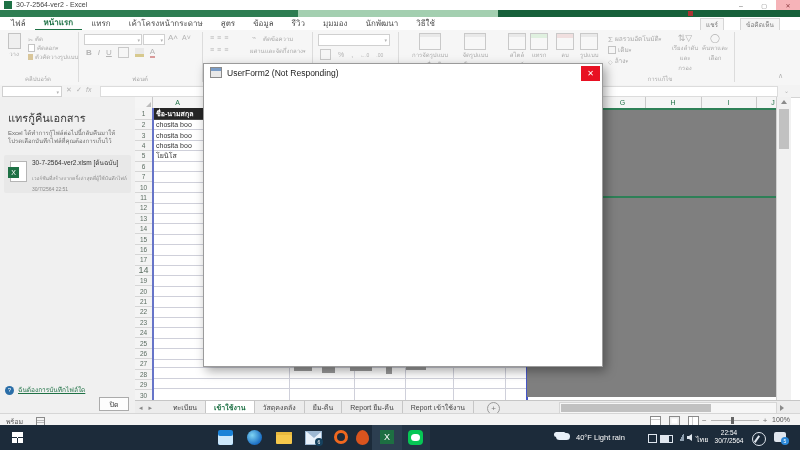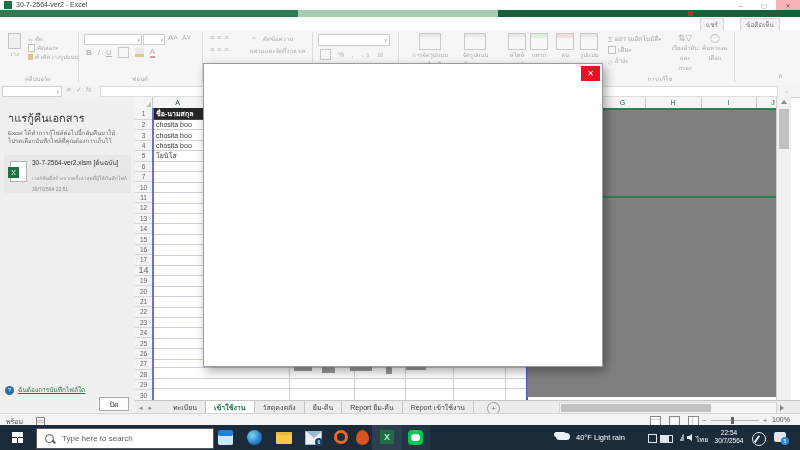--- a/index.html
+++ b/index.html
@@ -39,20 +39,32 @@
     <div class="abs flex" style="left:776px;top:0;width:24px;height:10px;justify-content:center;font-size:6px;color:#8b3a40;background:#f6b3b8;">✕</div>
   </div>
 
   <div class="abs" style="left:0;top:10px;width:800px;height:7px;background:#17603a;">
     <div class="abs" style="left:0;top:0;width:298px;height:7px;background:#2e7d52;"></div>
     <div class="abs" style="left:298px;top:0;width:200px;height:7px;background:#a3cfb0;"></div>
     <div class="abs" style="left:688px;top:1px;width:5px;height:5px;background:#a33;"></div>
   </div>
 
   <div class="abs" style="left:0;top:17px;width:800px;height:13px;background:#fff;border-bottom:1px solid #e4e4e4;">
+    <div id="ribbon-tabs" class="abs flex" style="left:2px;top:0;height:13px;">
+        <div class="tab">ไฟล์</div>
+        <div class="tab active">หน้าแรก</div>
+        <div class="tab">แทรก</div>
+        <div class="tab">เค้าโครงหน้ากระดาษ</div>
+        <div class="tab">สูตร</div>
+        <div class="tab">ข้อมูล</div>
+        <div class="tab">รีวิว</div>
+        <div class="tab">มุมมอง</div>
+        <div class="tab">นักพัฒนา</div>
+        <div class="tab">วิธีใช้</div>
+      </div>
     <div class="abs flex" style="left:700px;top:1px;height:11px;padding:0 5px;border:1px solid #d6d6d6;background:#f5f5f5;font-size:6.5px;color:#777;">แชร์</div>
     <div class="abs flex" style="left:740px;top:1px;height:11px;padding:0 5px;border:1px solid #d6d6d6;background:#f5f5f5;font-size:6.5px;color:#777;">ข้อคิดเห็น</div>
   </div>
 
   <div class="abs" style="left:0;top:30px;width:800px;height:55px;background:#f6f6f6;border-bottom:1px solid #d8d8d8;">
 
     <div class="abs" style="left:4px;top:3px;width:20px;height:28px;">
       <div style="width:11px;height:14px;margin:0 auto;border:1px solid #c3c3c3;background:#efefef;"></div>
       <div class="ribbon-lbl">วาง</div>
     </div>
@@ -179,21 +191,21 @@
         <span class="caret abs" style="right:2px;top:2px;">▾</span>
       </div>
     <div class="abs ic" style="left:66px;top:1px;font-size:7px;">✕</div>
     <div class="abs ic" style="left:76px;top:1px;font-size:7px;">✓</div>
     <div class="abs ic" style="left:86px;top:1px;font-size:7px;font-style:italic;">fx</div>
     <div class="abs" style="left:100px;top:1px;width:676px;height:9px;background:#fff;border:1px solid #dcdcdc;"></div>
     <div class="abs ic" style="left:784px;top:2px;font-size:6px;">⌄</div>
   </div>
 
   <div class="abs" style="left:0;top:97px;width:135px;height:316px;background:#f0f0f0;border-right:1px solid #c8c8c8;">
-    <div class="abs" style="left:8px;top:12px;font-size:11px;color:#3b3b3b;">าแรกู้คืนเอกสาร</div>
+    <div class="abs" style="left:8px;top:12px;font-size:11px;color:#3b3b3b;">แทรกู้คืนเอกสาร</div>
     <div class="abs" style="left:8px;top:32px;width:120px;font-size:6px;line-height:8px;color:#6a6a6a;">Excel ได้ทำการกู้ไฟล์ต่อไปนี้กลับคืนมาให้ โปรดเลือกบันทึกไฟล์ที่คุณต้องการเก็บไว้</div>
     <div class="abs" style="left:4px;top:58px;width:127px;height:38px;background:#e8e8e8;border-radius:2px;">
       <div class="abs" style="left:6px;top:6px;width:15px;height:19px;background:#fff;border:1px solid #b5b5b5;">
         <div class="abs" style="left:-3px;top:5px;width:11px;height:11px;background:#1e7145;color:#fff;font-size:7px;text-align:center;line-height:11px;">X</div>
       </div>
       <div class="abs" style="left:28px;top:4px;width:96px;font-size:6.5px;color:#333;line-height:8px;">30-7-2564-ver2.xlsm [ต้นฉบับ]</div>
       <div class="abs" style="left:28px;top:20px;width:98px;font-size:5px;color:#8a8a8a;line-height:6px;">เวอร์ชันที่สร้างจากครั้งล่าสุดที่ผู้ใช้บันทึกไฟล์</div>
       <div class="abs" style="left:28px;top:31px;font-size:5px;color:#8a8a8a;">30/7/2564 22:51</div>
     </div>
     <div class="abs flex" style="left:5px;top:288px;">
@@ -316,32 +328,30 @@
       <span style="font-size:8px;color:#777;">−</span>
       <span style="width:48px;height:1px;background:#b5b5b5;margin:0 4px;position:relative;">
         <span style="position:absolute;left:20px;top:-3px;width:3px;height:7px;background:#666;"></span>
       </span>
       <span style="font-size:8px;color:#777;">+</span>
     </div>
     <div class="abs" style="left:772px;top:2px;font-size:7px;color:#555;">100%</div>
   </div>
 
   <div class="abs" style="left:203px;top:63px;width:398px;height:302px;background:#fff;border:1px solid #9b9b9b;box-shadow:3px 4px 10px rgba(0,0,0,0.35);">
+    <div class="abs flex" style="left:0;top:0;width:398px;height:17px;background:#fff;">
+      <span style="margin-left:6px;width:10px;height:9px;border:1px solid #8a8a8a;background:linear-gradient(#7a9cc6 0 3px,#e8e8e8 3px);display:inline-block;"></span>
+      <span style="margin-left:5px;font-size:8.5px;color:#1a1a1a;">UserForm2 (Not Responding)</span>
+    </div>
     <div class="abs flex" style="left:377px;top:2px;width:19px;height:15px;background:#e81123;color:#fff;font-size:8px;justify-content:center;">✕</div>
     <div class="abs" style="left:0;top:17px;width:398px;height:285px;background:#fff;"></div>
   </div>
 
   <div class="abs" style="left:0;top:425px;width:800px;height:25px;background:#1c2b3a;">
     <div class="abs" style="left:12px;top:7px;width:11px;height:11px;background:conic-gradient(#fff 0 25%,#1c2b3a 25% 27%,#fff 27% 50%,#1c2b3a 50% 52%,#fff 52% 75%,#1c2b3a 75% 77%,#fff 77%);"></div>
-    <div class="abs flex" style="left:36px;top:3px;width:176px;height:19px;background:#fff;border:1px solid #5a5a5a;">
-      <span style="margin-left:8px;width:7px;height:7px;border:1.5px solid #555;border-radius:50%;position:relative;">
-        <span style="position:absolute;left:6px;top:6px;width:4px;height:1.5px;background:#555;transform:rotate(45deg);"></span>
-      </span>
-      <span style="margin-left:8px;font-size:8px;color:#606060;">Type here to search</span>
-    </div>
 
     <div class="abs" style="left:218px;top:5px;width:15px;height:15px;background:#1b83d8;border-radius:2px;box-shadow:inset 0 -9px 0 #cde8fb;"></div>
     <div class="abs" style="left:247px;top:5px;width:15px;height:15px;border-radius:50%;background:radial-gradient(circle at 35% 35%,#7fd4f2,#1b6fc4 70%);"></div>
     <div class="abs" style="left:276px;top:7px;width:16px;height:12px;background:#f5c84c;border-radius:1px;box-shadow:inset 0 3px 0 #e8b93e;"></div>
     <div class="abs" style="left:305px;top:6px;width:15px;height:12px;background:#e9f2fb;border:1px solid #9db8d2;">
       <div style="width:0;height:0;border-left:7px solid transparent;border-right:7px solid transparent;border-top:6px solid #9db8d2;margin:0 auto;"></div>
       <div class="abs flex" style="left:9px;top:6px;width:8px;height:8px;border-radius:50%;background:#16425f;color:#fff;font-size:5px;justify-content:center;">6</div>
     </div>
     <div class="abs" style="left:334px;top:5px;width:14px;height:14px;border-radius:50%;border:3px solid #f0681f;box-sizing:border-box;"></div>
     <div class="abs" style="left:356px;top:5px;width:13px;height:15px;background:#d9541e;border-radius:50% 50% 50% 50%/60% 60% 40% 40%;"></div>

